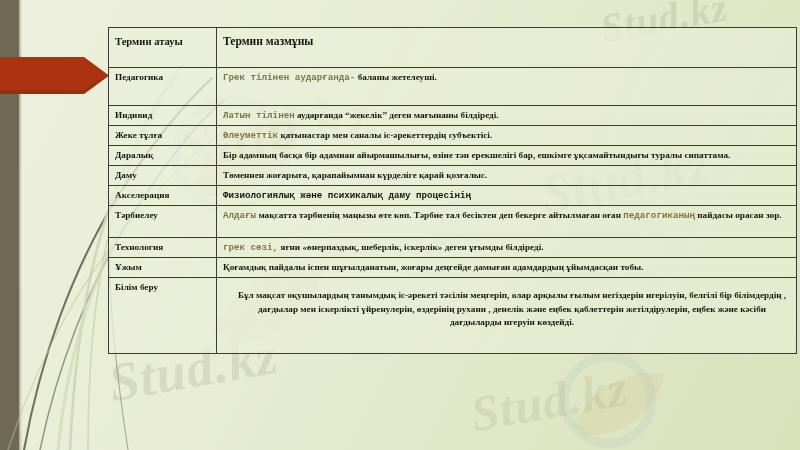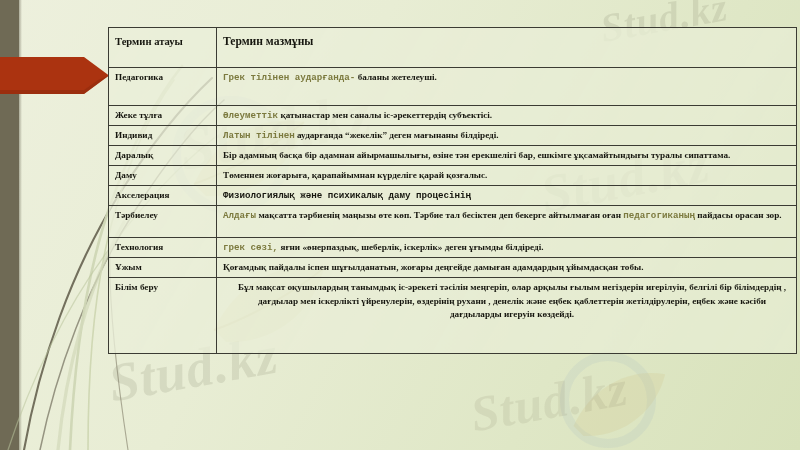--- a/index.html
+++ b/index.html
@@ -90,21 +90,21 @@
   tr.r-head td { font-size: 10.6px; padding-top: 6px; margin-top: 39px; }
   tr.r-head td.defn { font-size: 11.6px; }
   .h-tall-1 td { height: 40px; }
   .h-tall-2 td { height: 38px; }
   .h-pad td   { height: 32px; }
   .h-big td   { height: 76px; }
   .just { text-align: justify; text-align-last: left; }
   .ctr  { text-align: center; }
   .olive { color: #7c7a3f; font-family: Liberation Mono, monospace; }
   .ind   { padding-left: 14px; display: inline-block; }
-  .ind2  { padding-left: 10px; display: inline-block; }
+  .ind2  { padding-left: 10px; display: inline-block; margin-top: 8px; }
 </style>
 </head>
 <body>
 
 <div id="slide">
 
   <div class="left-strip"></div>
   <div class="left-strip-inner"></div>
 
   <svg class="grass" viewBox="0 0 800 450">
@@ -152,27 +152,27 @@
           <td class="term">Термин атауы</td>
           <td class="defn">Термин мазмұны</td>
         </tr>
 
         <tr class="h-tall-2">
           <td class="term">Педагогика</td>
           <td class="defn"><span class="olive">Грек тілінен аударғанда-</span><span> баланы жетелеуші.</span></td>
         </tr>
 
         <tr>
+          <td class="term">Индивид</td>
+          <td class="defn"><span class="olive">Латын тілінен</span><span> аударғанда “жекелік” деген мағынаны білдіреді.</span></td>
+        </tr>
+
+        <tr>
           <td class="term">Жеке тұлға</td>
           <td class="defn"><span class="olive">Әлеуметтік</span><span> қатынастар мен саналы іс-әрекеттердің  субъектісі.</span></td>
-        </tr>
-
-        <tr>
-          <td class="term">Индивид</td>
-          <td class="defn"><span class="olive">Латын тілінен</span><span> аударғанда “жекелік” деген мағынаны білдіреді.</span></td>
         </tr>
 
 
         <tr>
           <td class="term">Даралық</td>
           <td class="defn just">Бір адамның басқа бір  адамнан айырмашылығы, өзіне тән ерекшелігі бар, ешкімге ұқсамайтындығы туралы сипаттама.</td>
         </tr>
 
         <tr>
           <td class="term">Даму</td>

